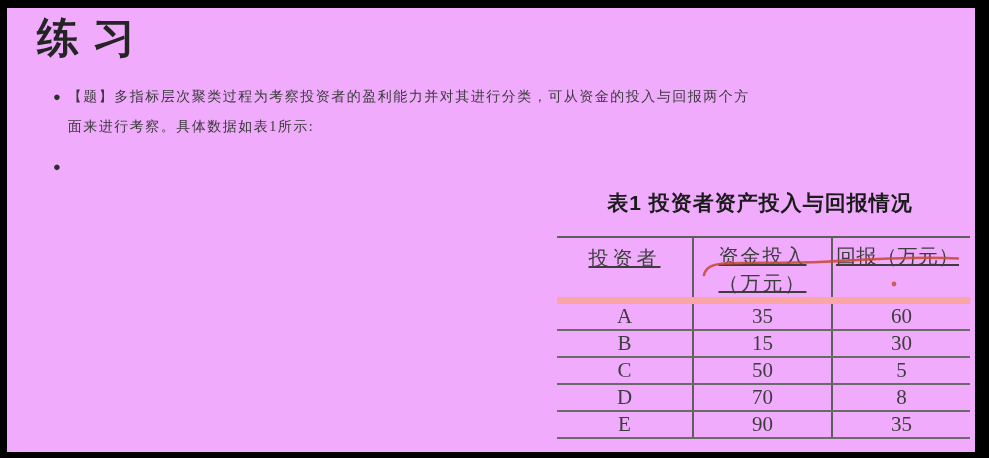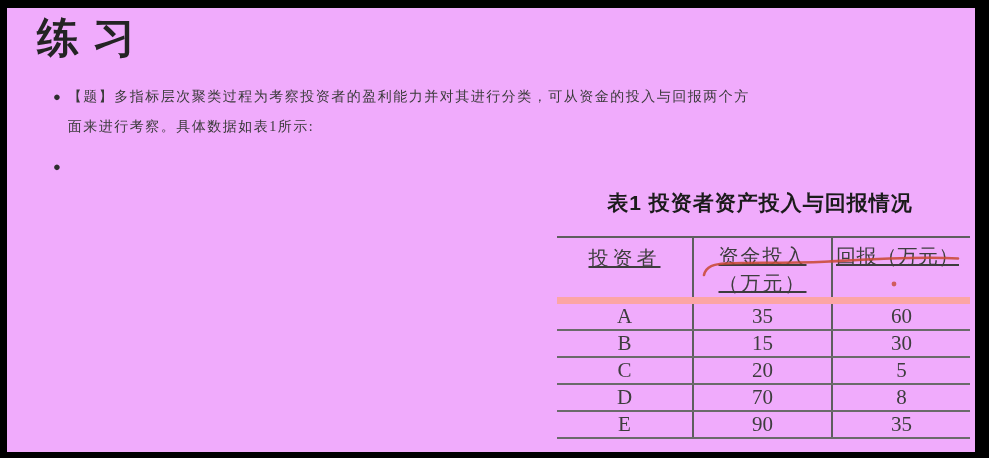--- a/index.html
+++ b/index.html
@@ -157,21 +157,21 @@
       <td class="c2">35</td>
       <td class="c3">60</td>
     </tr>
     <tr class="datarow">
       <td class="c1">B</td>
       <td class="c2">15</td>
       <td class="c3">30</td>
     </tr>
     <tr class="datarow">
       <td class="c1">C</td>
-      <td class="c2">20</td>
+      <td class="c2">50</td>
       <td class="c3">5</td>
     </tr>
     <tr class="datarow">
       <td class="c1">D</td>
       <td class="c2">70</td>
       <td class="c3">8</td>
     </tr>
     <tr class="datarow">
       <td class="c1">E</td>
       <td class="c2">90</td>

